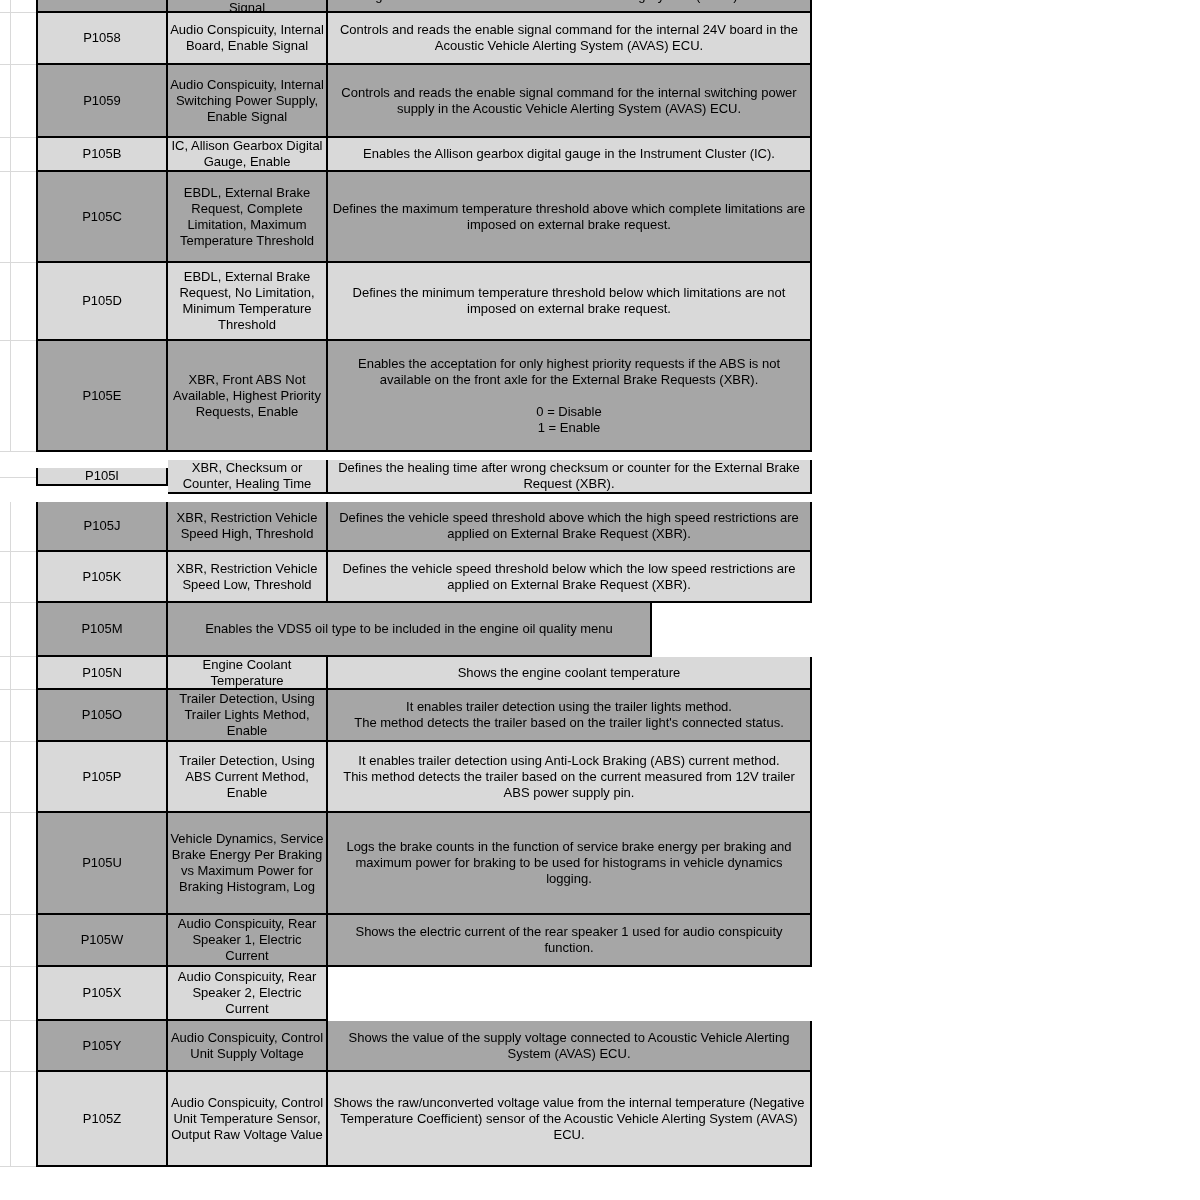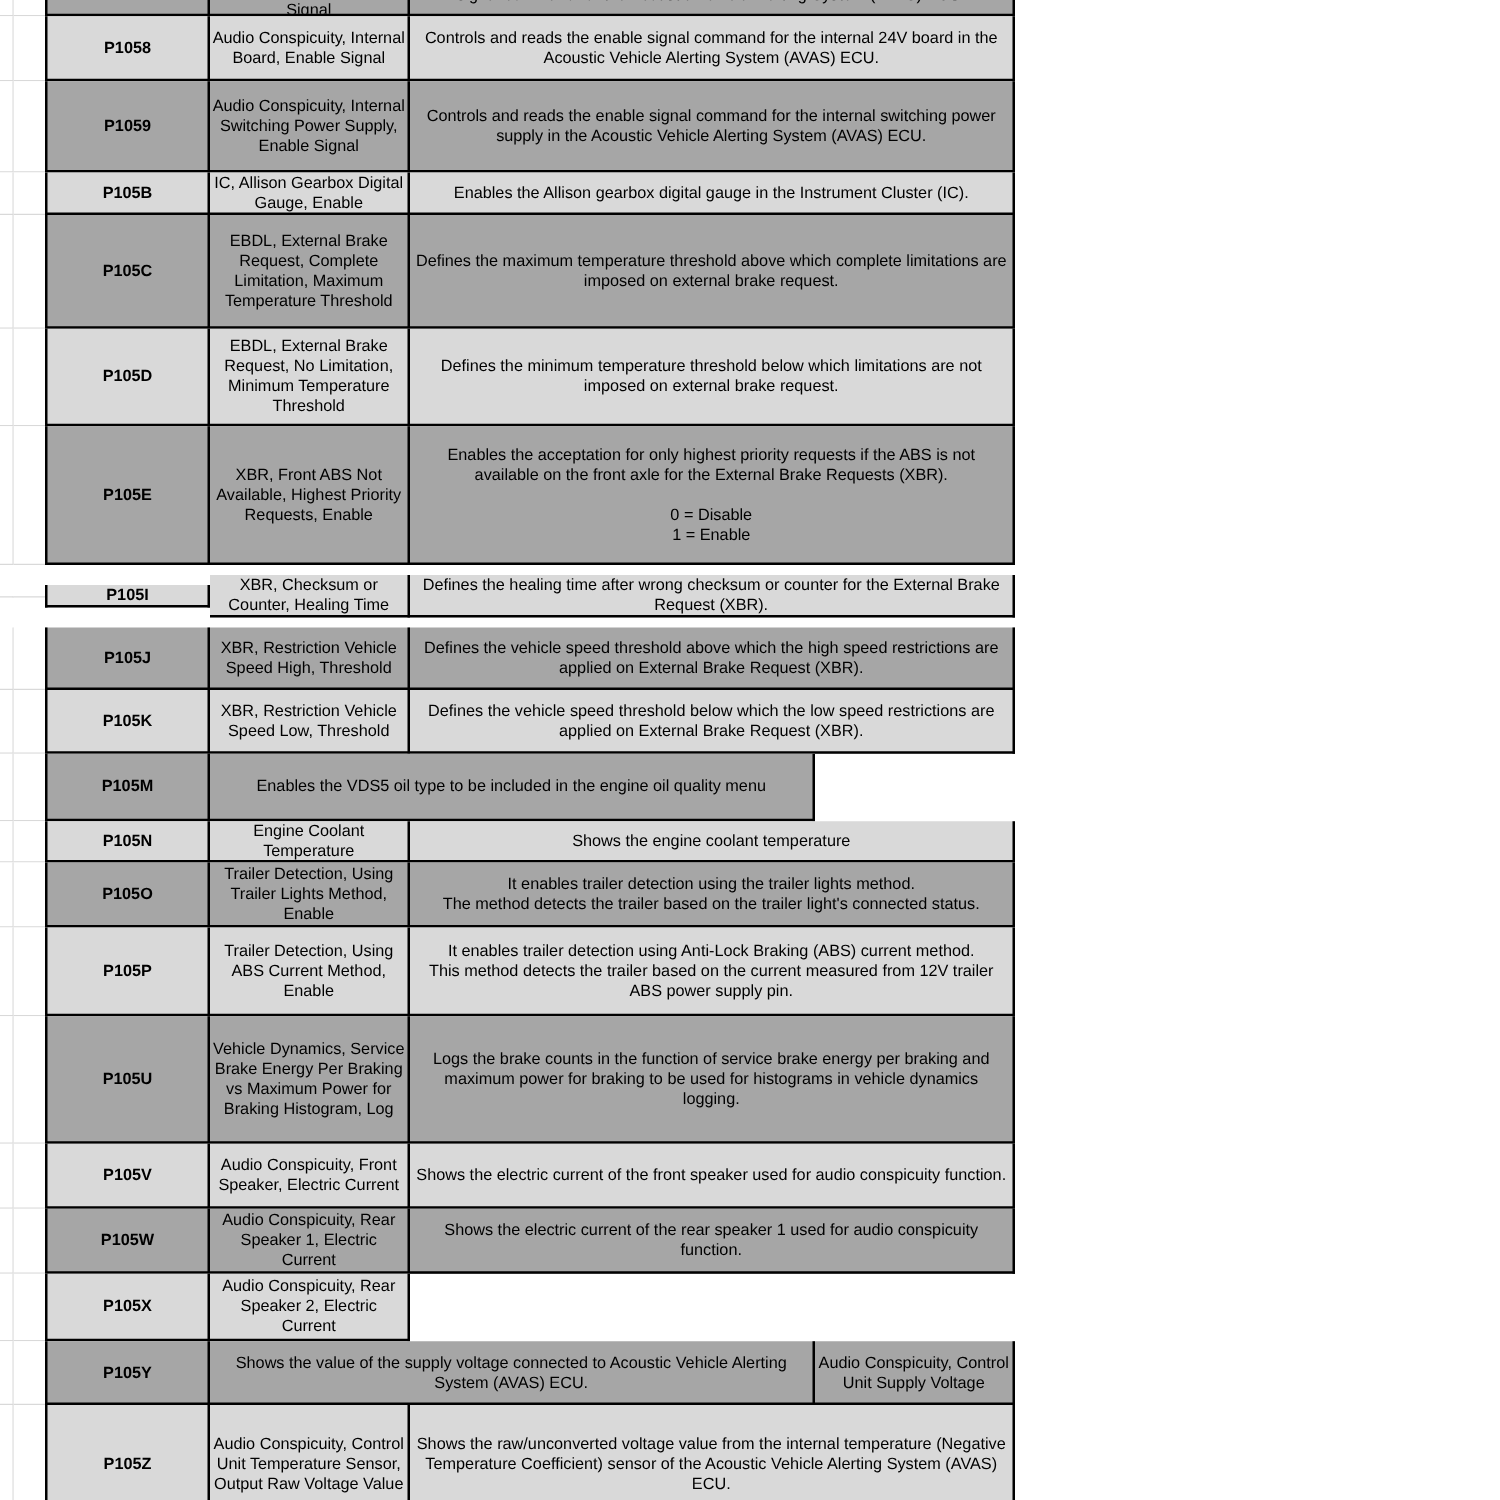--- a/index.html
+++ b/index.html
@@ -18,21 +18,21 @@
   .cell{
     box-sizing:border-box;overflow:hidden;
     display:flex;align-items:center;justify-content:center;
     text-align:center;
   }
   .rail-a{width:11px;background:#fff;border-right:1px solid var(--gridline);border-bottom:1px solid var(--gridline);}
   .rail-b{width:25px;background:#fff;border-bottom:1px solid var(--gridline);}
   .code{
     width:132px;border-left:2px solid var(--border);border-right:2px solid var(--border);
     border-bottom:2px solid var(--border);
-    font-weight:bold;font-size:13px;line-height:16px;padding:0 2px;
+    font-weight:normal;font-size:13px;line-height:16px;padding:0 2px;
   }
   .name{
     width:160px;border-right:2px solid var(--border);border-bottom:2px solid var(--border);
     font-size:13px;line-height:16px;padding:0 1px;
   }
   .desc{
     width:484px;border-right:2px solid var(--border);border-bottom:2px solid var(--border);
     font-size:13px;line-height:16px;padding:0 3px;
   }
   .name-text{white-space:normal;}
@@ -254,33 +254,20 @@
       <span class="code-text">P105U</span>
     </div>
     <div class="cell name">
       <span class="name-text">Vehicle Dynamics, Service Brake Energy Per Braking vs Maximum Power for Braking Histogram, Log</span>
     </div>
     <div class="cell desc">
       <span class="desc-text">Logs the brake counts in the function of service brake energy per braking and maximum power for braking to be used for histograms in vehicle dynamics logging.</span>
     </div>
   </div>
 
-  <div class="row light" style="height: 52px;">
-    <div class="cell rail-a"></div>
-    <div class="cell rail-b"></div>
-    <div class="cell code">
-      <span class="code-text">P105V</span>
-    </div>
-    <div class="cell name">
-      <span class="name-text">Audio Conspicuity, Front Speaker, Electric Current</span>
-    </div>
-    <div class="cell desc">
-      <span class="desc-text">Shows the electric current of the front speaker used for audio conspicuity function.</span>
-    </div>
-  </div>
 
   <div class="row dark" style="height: 52px;">
     <div class="cell rail-a"></div>
     <div class="cell rail-b"></div>
     <div class="cell code">
       <span class="code-text">P105W</span>
     </div>
     <div class="cell name">
       <span class="name-text">Audio Conspicuity, Rear Speaker 1, Electric Current</span>
     </div>
@@ -299,26 +286,26 @@
       <span class="name-text">Audio Conspicuity, Rear Speaker 2, Electric Current</span>
     </div>
   </div>
 
   <div class="row dark" style="height: 51px;">
     <div class="cell rail-a"></div>
     <div class="cell rail-b"></div>
     <div class="cell code">
       <span class="code-text">P105Y</span>
     </div>
+    <div class="cell name">
+      <span class="name-text">Audio Conspicuity, Control Unit Supply Voltage</span>
+    </div>
     <div class="cell desc">
       <span class="desc-text">Shows the value of the supply voltage connected to Acoustic Vehicle Alerting System (AVAS) ECU.</span>
     </div>
-    <div class="cell name">
-      <span class="name-text">Audio Conspicuity, Control Unit Supply Voltage</span>
-    </div>
   </div>
 
   <div class="row light" style="height: 95px;">
     <div class="cell rail-a"></div>
     <div class="cell rail-b"></div>
     <div class="cell code">
       <span class="code-text">P105Z</span>
     </div>
     <div class="cell name">
       <span class="name-text">Audio Conspicuity, Control Unit Temperature Sensor, Output Raw Voltage Value</span>

